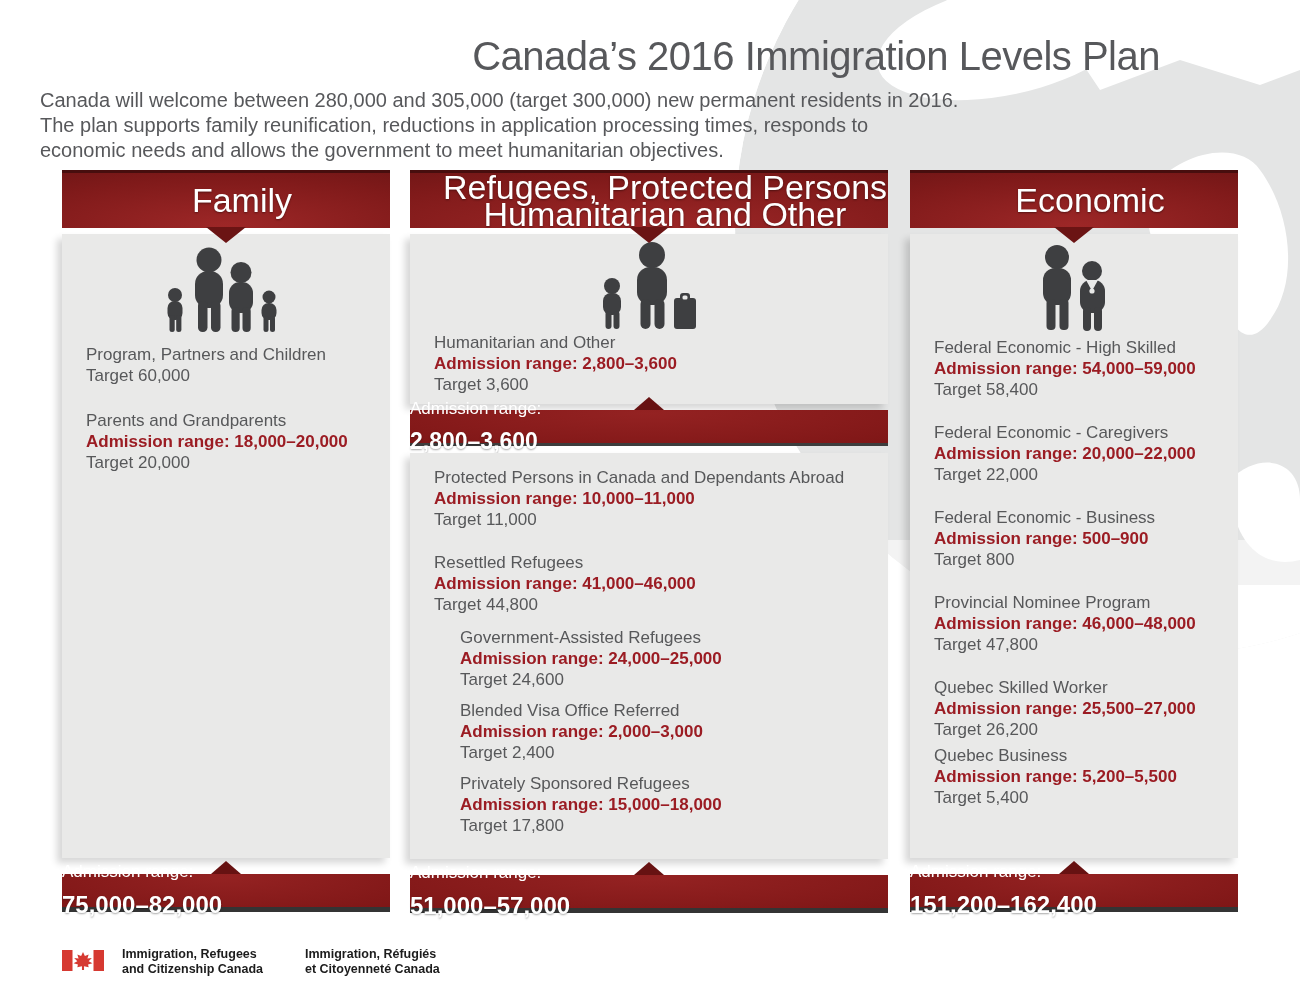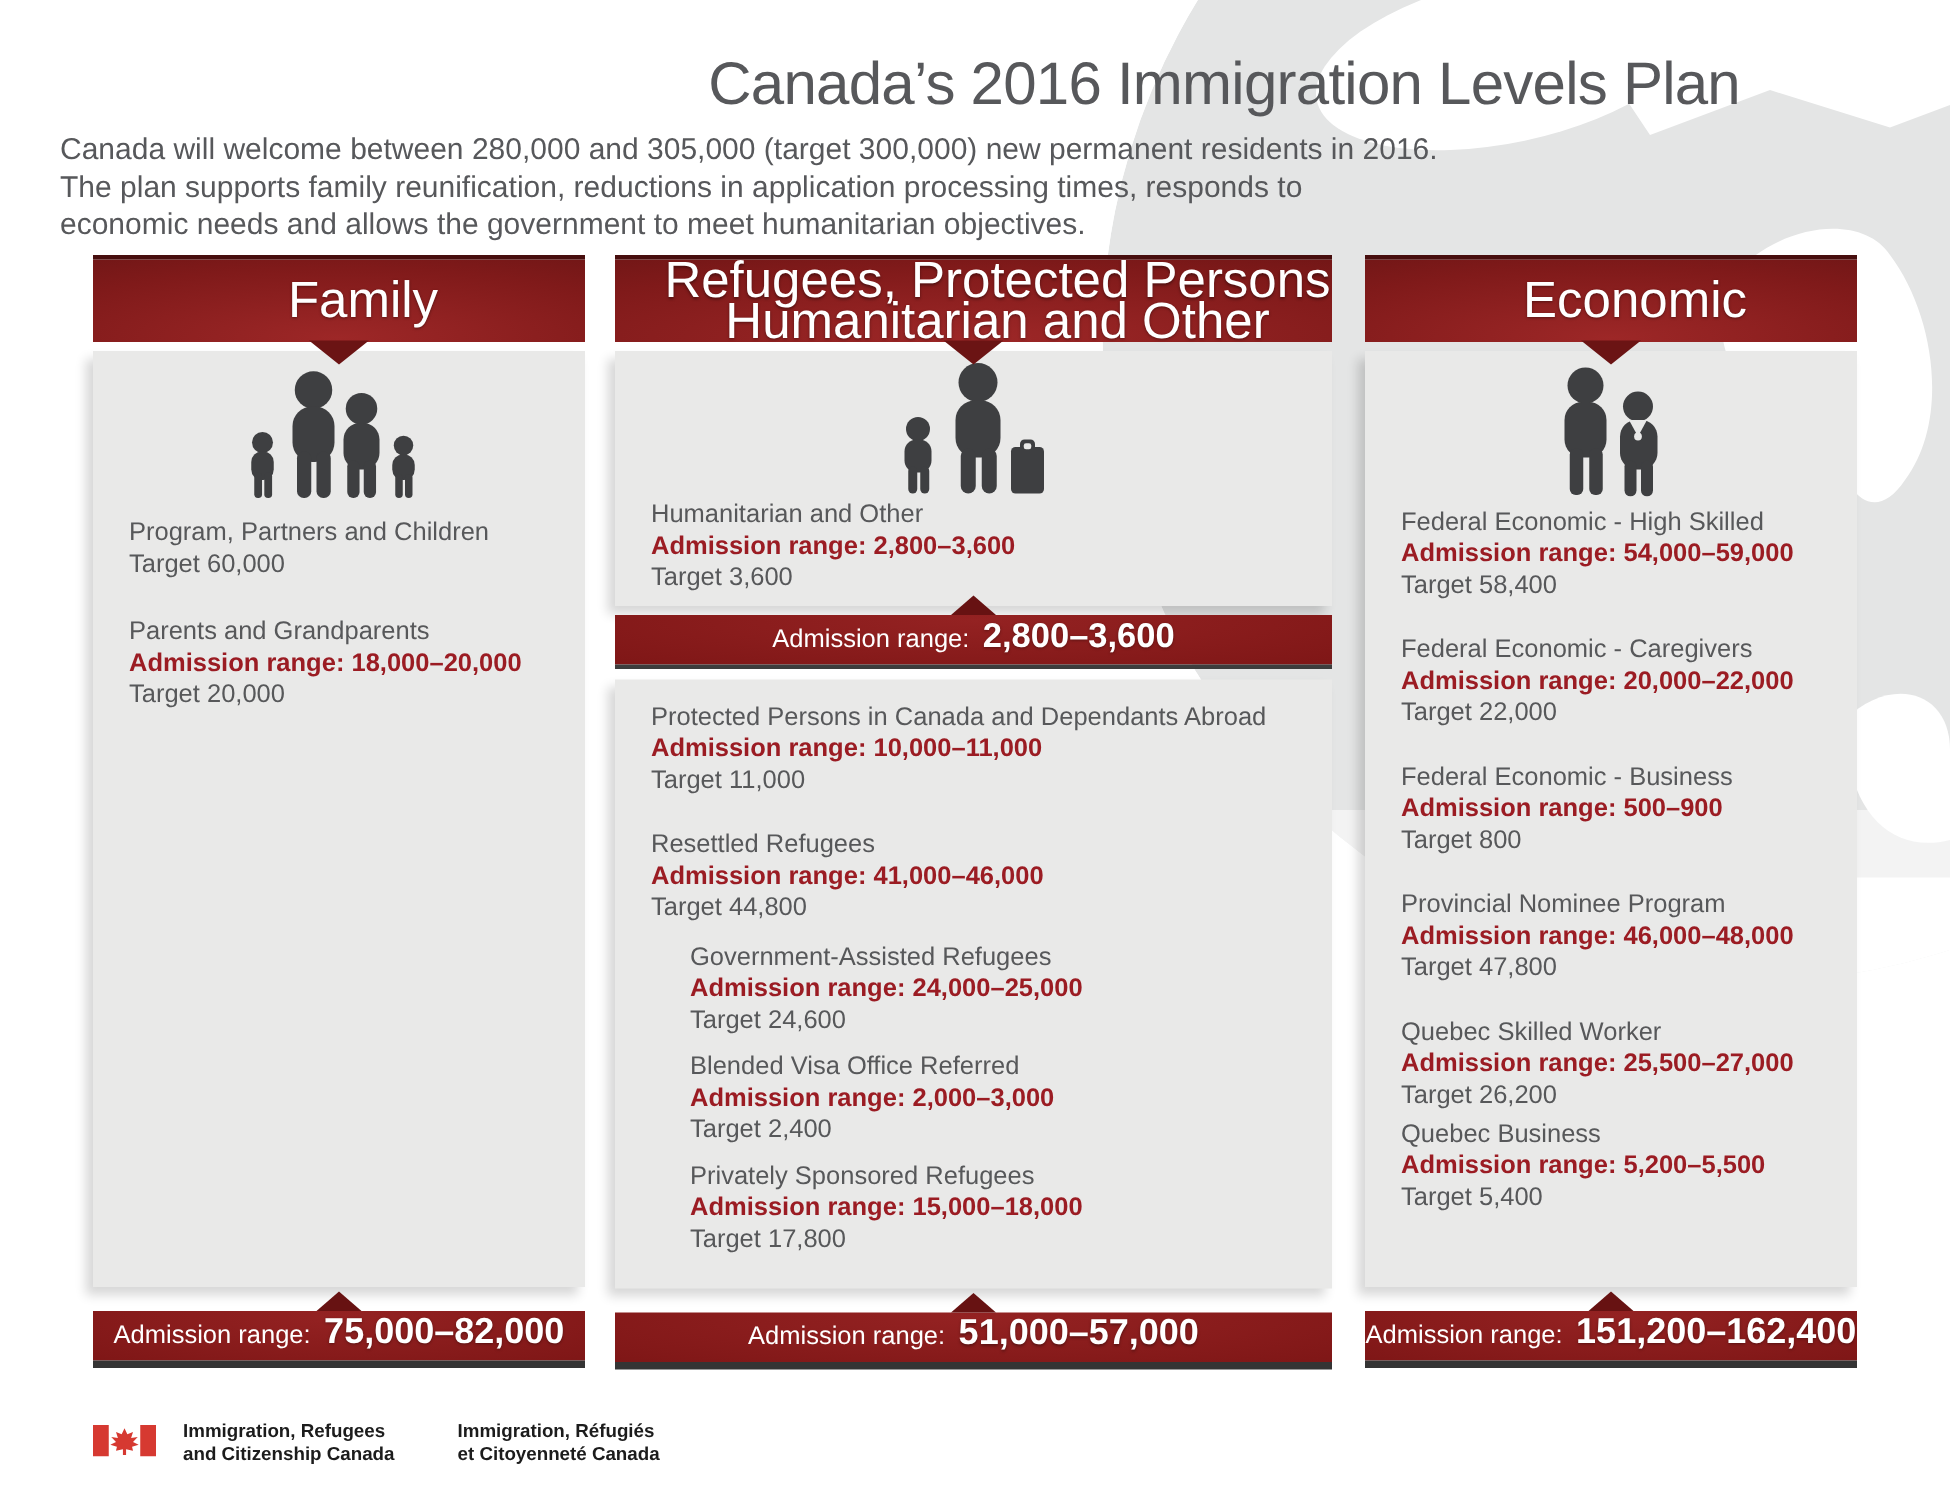--- a/index.html
+++ b/index.html
@@ -40,21 +40,21 @@
 
   .entry{padding-left:24px;padding-right:10px;}
   .entry-title,.entry-target{color:#57585a;font-size:17px;line-height:21px;}
   .entry-range{color:#9b1c23;font-weight:bold;font-size:17px;line-height:21px;}
   .entry.indented{padding-left:50px;}
 
   
   .red-band{position:relative;height:38px;box-sizing:border-box;margin-top:16px;
             border-bottom:5px solid #343434;
             background:radial-gradient(ellipse 120% 220% at 50% 10%, #942222 0%, #801717 55%, #681111 100%);
-            display:flex;align-items:baseline;justify-content:center;gap:9px;}
+            display:flex;align-items:baseline;justify-content:center;gap:9px;flex-direction:column;}
   .red-band::before{content:"";position:absolute;top:-13px;left:50%;transform:translateX(-50%);
                     border-left:15px solid transparent;border-right:15px solid transparent;
                     border-bottom:13px solid #671212;}
   .mid-band{margin-top:6px;height:36px;border-bottom:3px solid #3d3d3d;}
   .band-label{color:#fff;font-size:17px;}
   .band-value{color:#fff;font-size:24px;font-weight:bold;text-shadow:0 1px 2px rgba(0,0,0,0.35);}
   .mid-band .band-value{font-size:23px;}
 
   
   .fip{position:absolute;left:62px;top:947px;display:flex;align-items:flex-start;}

